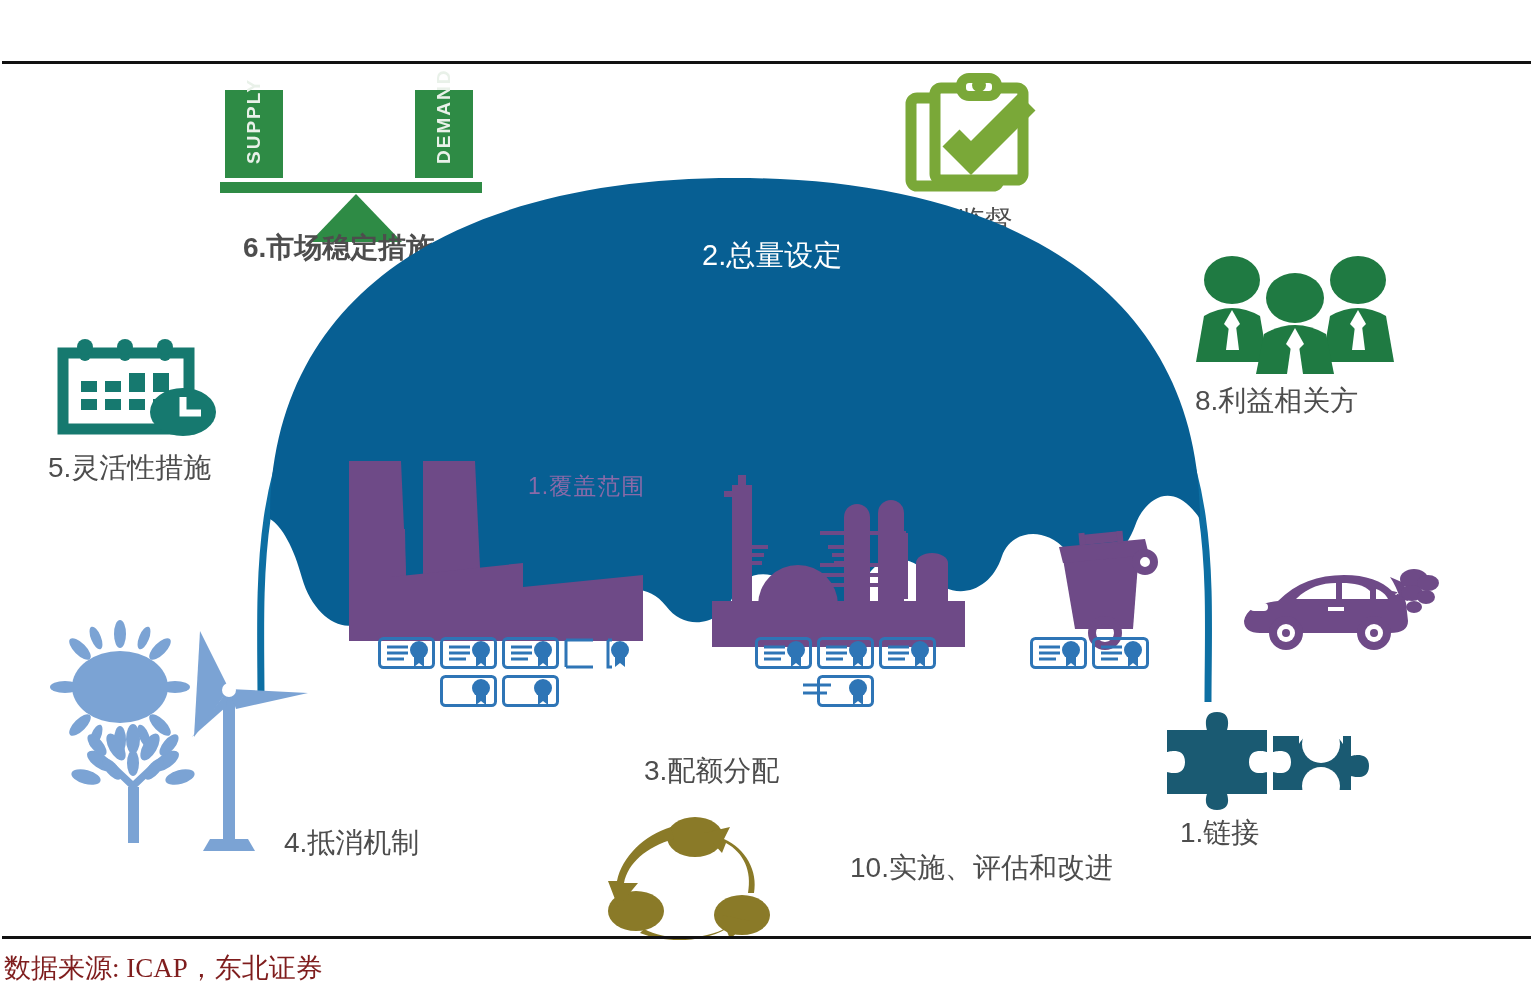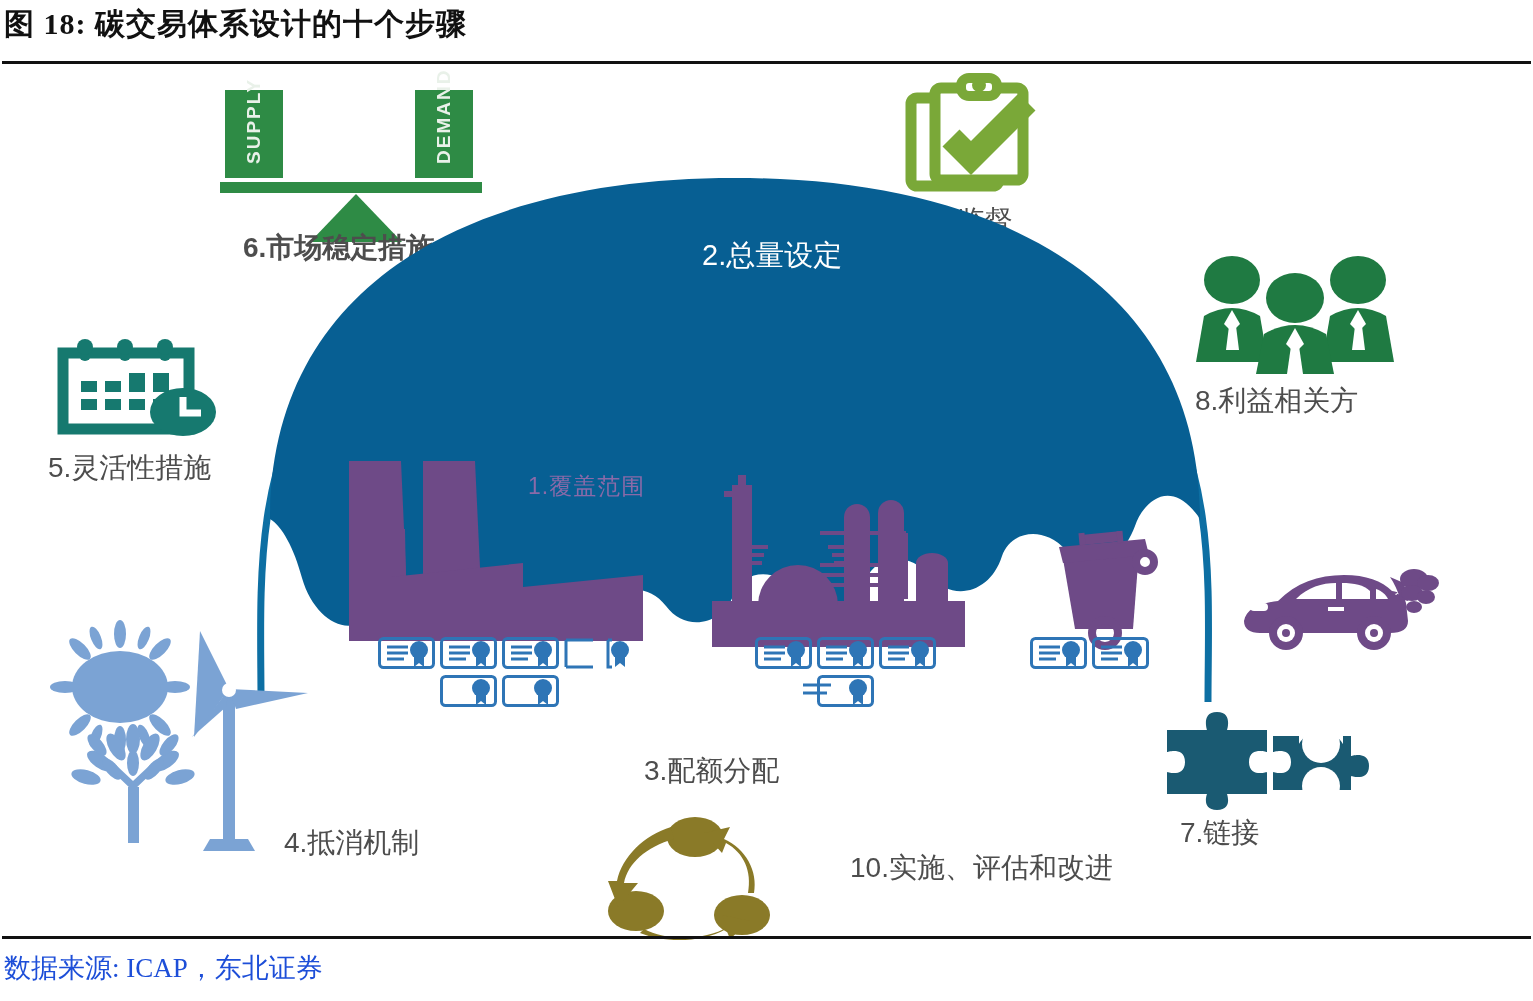--- a/index.html
+++ b/index.html
@@ -8,21 +8,21 @@
 
   
   .title-row{position:absolute;left:0;top:0;width:1533px;height:62px;}
   .fig-title{position:absolute;left:4px;top:4px;font-family:"Liberation Serif",serif;
     font-weight:bold;font-size:30px;color:#111;white-space:nowrap;letter-spacing:1px;}
   .rule-top{position:absolute;left:2px;top:61px;width:1529px;height:3px;background:#111;}
 
   
   .rule-bot{position:absolute;left:2px;top:936px;width:1529px;height:3px;background:#111;}
   .source{position:absolute;left:4px;top:950px;font-family:"Liberation Serif",serif;
-    font-size:27px;color:#1d4ed8;white-space:nowrap;}
+    font-size:27px;color:#7f1d1d;white-space:nowrap;}
 
   
   .canvas{position:absolute;left:0;top:64px;width:1533px;height:872px;}
 
   
   .lbl{position:absolute;font-family:"Liberation Sans",sans-serif;font-size:28px;
     color:#4d4d4d;white-space:nowrap;letter-spacing:0px;}
   .lbl.two{line-height:1.18;white-space:normal;text-align:center;}
 
   
@@ -74,23 +74,20 @@
   
   .cycle{position:absolute;left:610px;top:755px;width:165px;height:120px;}
 
   svg{display:block;overflow:visible;}
 </style>
 </head>
 <body>
 
 <div class="page">
 
-  <div class="title-row">
-    <div class="fig-title">图  18:  碳交易体系设计的十个步骤</div>
-  </div>
   <div class="rule-top"></div>
 
   <div class="canvas">
 
     <div class="seesaw">
       <div class="blk l">
         <span>SUPPLY</span>
       </div>
       <div class="blk r">
         <span>DEMAND</span>
@@ -445,21 +442,21 @@
 
           <path d="M118 32 L118 48 C118 48 136 42 136 58 C136 74 118 68 118 68 L118 86
                    L196 86 L196 72 C196 72 214 78 214 62 C214 46 196 52 196 52 L196 32 Z"></path>
 
           <path d="M144 32 L144 40 C144 40 152 26 166 26 C180 26 188 40 188 40 L188 32 Z" fill="#ffffff"></path>
           <circle cx="166" cy="40" r="19" fill="#ffffff"></circle>
           <circle cx="166" cy="82" r="19" fill="#ffffff"></circle>
         </g>
       </svg>
     </div>
-    <div class="lbl" style="left:1180px;top:750px;">7.链接</div>
+    <div class="lbl" style="left:1180px;top:750px;">1.链接</div>
 
     <div class="cycle">
       <svg width="170" height="125" viewBox="0 0 170 125">
         <g fill="#8A7A28">
           <ellipse cx="85" cy="18" rx="28" ry="20"></ellipse>
           <ellipse cx="26" cy="92" rx="28" ry="20"></ellipse>
           <ellipse cx="132" cy="96" rx="28" ry="20"></ellipse>
 
           <path d="M58 18 C30 26 12 42 8 62 L22 62 L2 86 L-8 60 L1 60 C6 36 28 14 55 6 Z" transform="translate(6,2)"></path>
 

